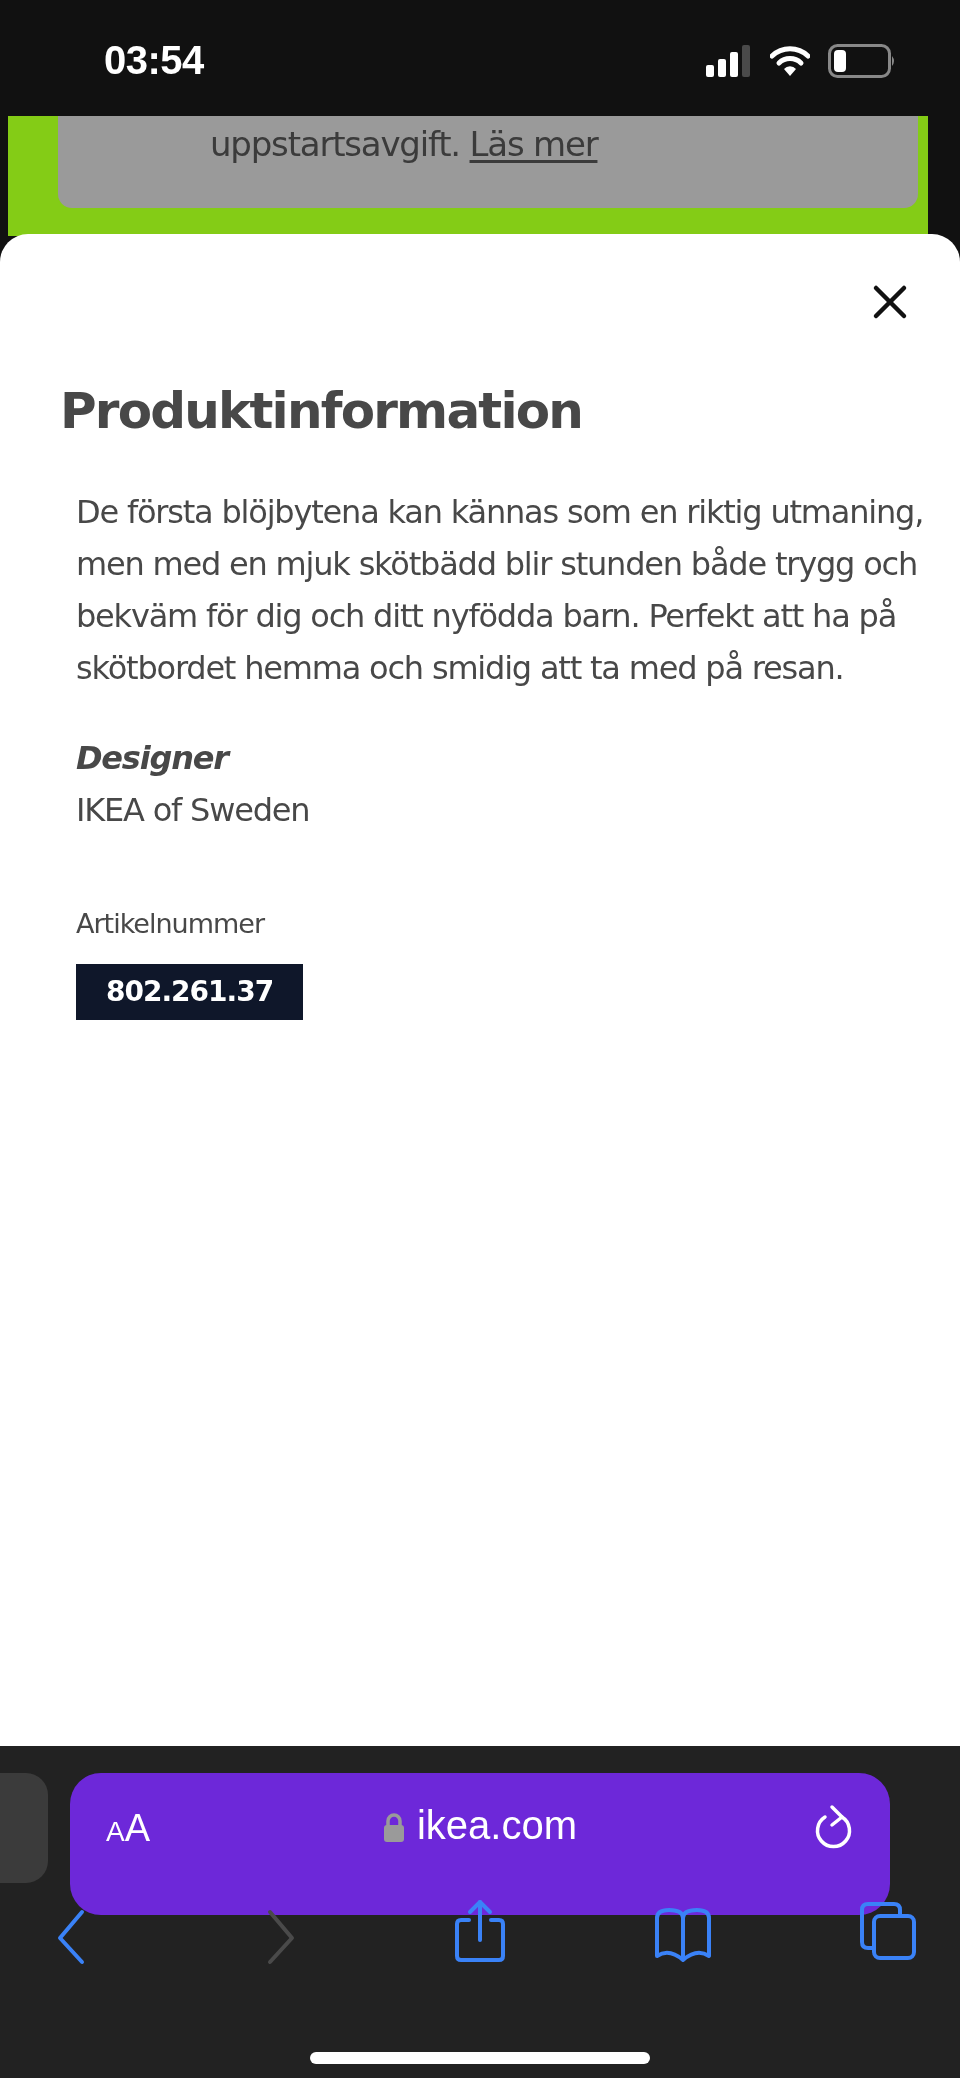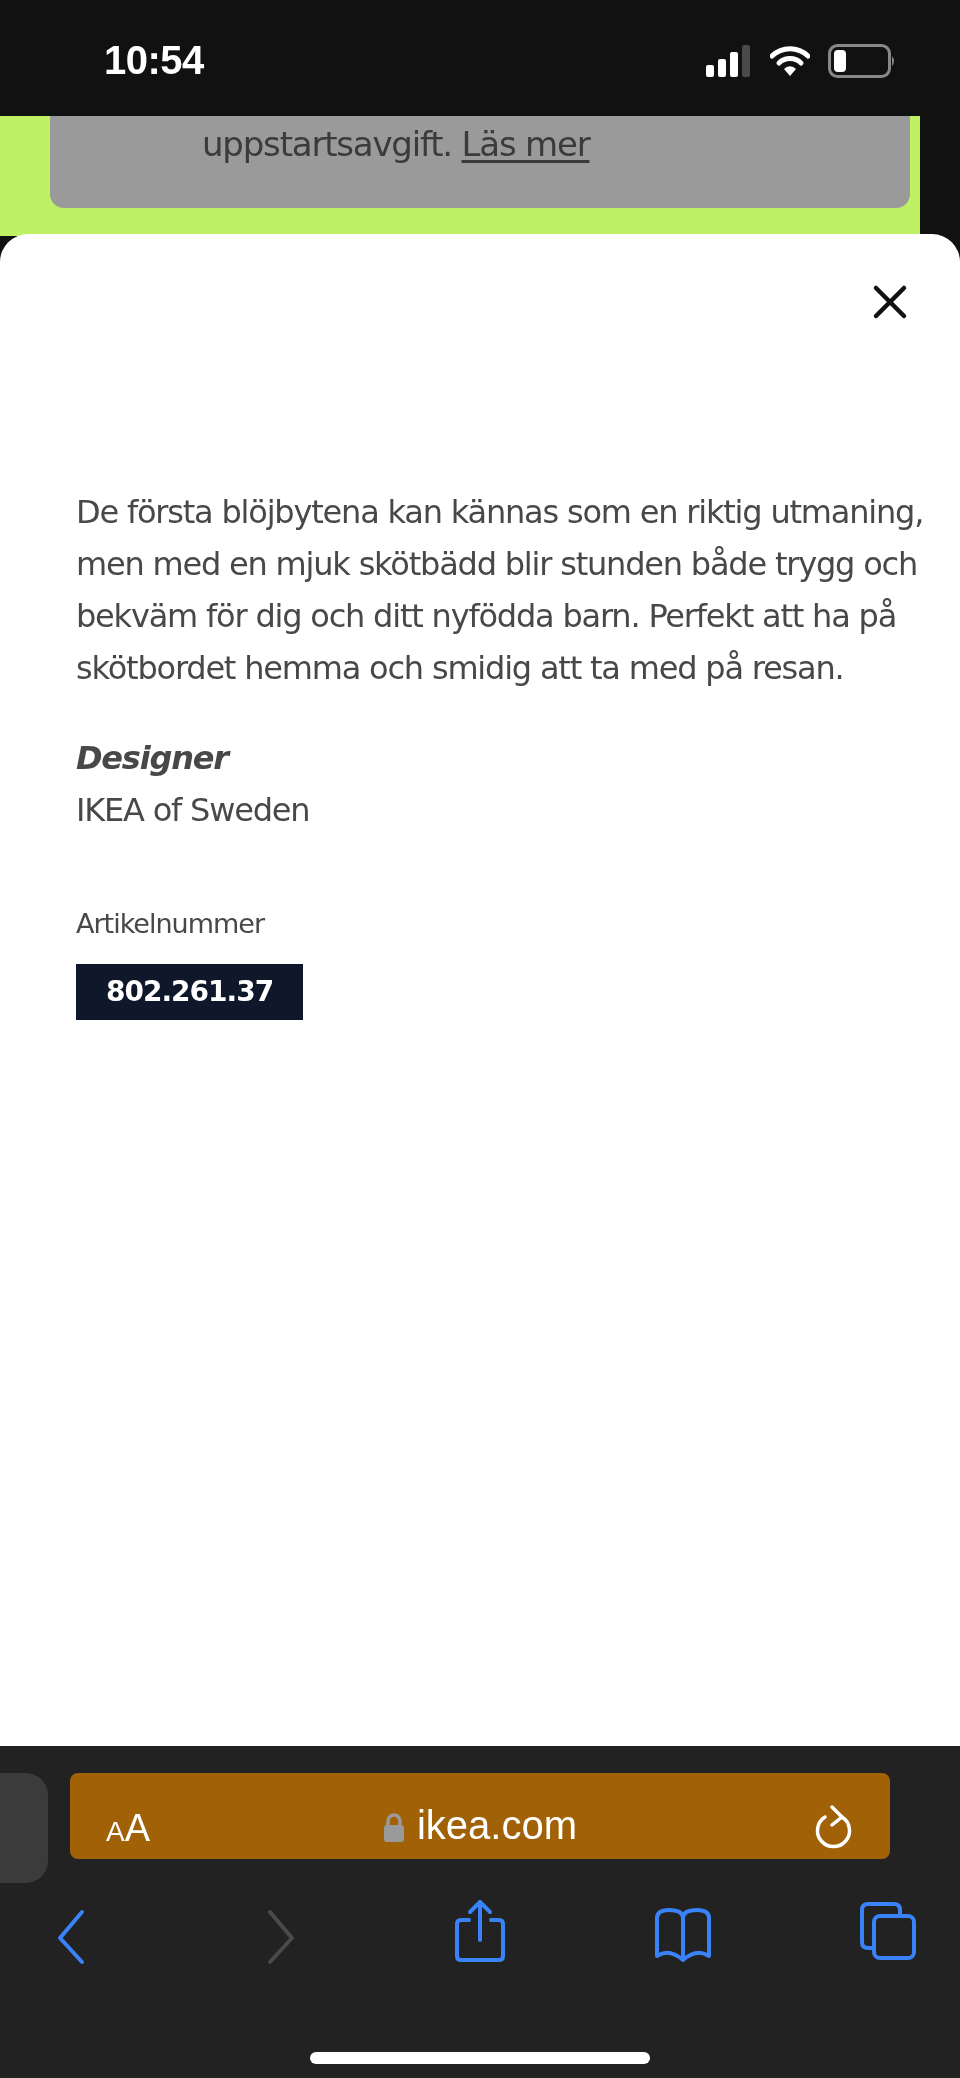--- a/index.html
+++ b/index.html
@@ -3,53 +3,53 @@
 <meta charset="utf-8">
 <style>
   * { box-sizing: border-box; margin: 0; padding: 0; }
   html, body { width: 960px; height: 2078px; overflow: hidden; background: #111; }
   body { font-family: "Liberation Sans", sans-serif; position: relative; }
 
   .status-bar { position: absolute; left: 0; top: 0; width: 960px; height: 116px; background: #111111; }
   .status-time { position: absolute; left: 104px; top: 38px; color: #fff; font-size: 40px; font-weight: bold; letter-spacing: -0.5px; font-family: "Liberation Sans", sans-serif; }
   .status-icons { position: absolute; right: 64px; top: 44px; display: flex; align-items: center; gap: 18px; }
 
-  .backdrop { position: absolute; left: 0; top: 116px; width: 920px; height: 120px; background: #bef264; }
+  .backdrop { position: absolute; left: 8px; top: 116px; width: 920px; height: 120px; background: #84cc16; }
   .backdrop-card { position: absolute; left: 50px; top: 0; width: 860px; height: 92px; background: #9a9a9a; border-radius: 0 0 14px 14px; }
   .backdrop-text { position: absolute; left: 202px; top: 8px; font-size: 34px; color: #3b3b3b; font-family: "DejaVu Sans", sans-serif; letter-spacing: -1.2px; }
   .backdrop-text .link { text-decoration: underline; text-underline-offset: 4px; }
 
   .sheet { position: absolute; left: 0; top: 234px; width: 960px; height: 1512px; background: #fff; border-radius: 28px 28px 0 0; }
   .close-btn { position: absolute; left: 870px; top: 48px; width: 40px; height: 40px; cursor: pointer; }
   .sheet-title { position: absolute; left: 60px; top: 148px; font-size: 50px; font-weight: bold; color: #484848; font-family: "DejaVu Sans", sans-serif; letter-spacing: -1.8px; }
   .sheet-body { position: absolute; left: 60px; top: 252px; width: 860px; color: #484848; font-family: "DejaVu Sans", sans-serif; font-size: 32px; line-height: 52px; letter-spacing: -1.2px; margin-left: 16px; }
   .sheet-body p { margin-bottom: 38px; }
   .designer-label { font-weight: bold; margin-top: 0; font-style: italic; }
   .designer-name { margin-bottom: 0 !important; }
   .article-label { font-size: 27px; margin-top: 70px; line-height: 36px; letter-spacing: -1px; }
   .article-badge { display: inline-block; margin-top: 22px; background: #0f172a; color: #fff; font-weight: bold; font-size: 28px; padding: 4px 30px; line-height: 48px; letter-spacing: -1px; }
 
   .browser-bar { position: absolute; left: 0; top: 1746px; width: 960px; height: 332px; background: #222222; }
   .prev-tab { position: absolute; left: -20px; top: 27px; width: 68px; height: 110px; background: #3b3b3b; border-radius: 22px; }
-  .url-bar { position: absolute; left: 70px; top: 27px; width: 820px; height: 86px; background: #a16207; border-radius: 8px; cursor: text; }
+  .url-bar { position: absolute; left: 70px; top: 27px; width: 820px; height: 142px; background: #6d28d9; border-radius: 31px; cursor: text; }
   .aa-btn { position: absolute; left: 36px; top: 34px; color: #fff; font-size: 38px; cursor: pointer; }
   .aa-btn .small { font-size: 28px; }
   .url-center { position: absolute; left: 0; right: 0; top: 30px; text-align: center; color: #fff; font-size: 40px; }
   .url-center .lock { display: inline-block; vertical-align: middle; margin-right: 12px; }
   .reload-btn { position: absolute; right: 34px; top: 30px; width: 44px; height: 52px; cursor: pointer; }
 
   .toolbar { position: absolute; left: 0; top: 160px; width: 960px; height: 90px; }
   .tb-btn { position: absolute; top: 0; cursor: pointer; }
   .home-indicator { position: absolute; left: 310px; top: 306px; width: 340px; height: 12px; background: #fff; border-radius: 6px; }
 </style>
 </head>
 <body>
 
 <div class="status-bar">
-  <div class="status-time">10:54</div>
+  <div class="status-time">03:54</div>
   <div class="status-icons">
     <svg width="46" height="32" viewBox="0 0 46 32">
       <rect x="0" y="20" width="8" height="12" rx="2" fill="#fff"></rect>
       <rect x="12" y="14" width="8" height="18" rx="2" fill="#fff"></rect>
       <rect x="24" y="7" width="8" height="25" rx="2" fill="#fff"></rect>
       <rect x="36" y="0" width="8" height="32" rx="2" fill="#4a4a4a"></rect>
     </svg>
     <svg width="40" height="32" viewBox="0 0 40 32">
       <path d="M2 11 A26 26 0 0 1 38 11" stroke="#fff" stroke-width="5" fill="none" stroke-linecap="round"></path>
       <path d="M9 18 A16 16 0 0 1 31 18" stroke="#fff" stroke-width="5" fill="none" stroke-linecap="round"></path>
@@ -72,20 +72,21 @@
   </div>
 </div>
 
 <div class="sheet">
   <div class="close-btn">
     <svg width="40" height="40" viewBox="0 0 40 40">
       <line x1="6" y1="6" x2="34" y2="34" stroke="#111" stroke-width="4.5" stroke-linecap="round"></line>
       <line x1="34" y1="6" x2="6" y2="34" stroke="#111" stroke-width="4.5" stroke-linecap="round"></line>
     </svg>
   </div>
+  <h1 class="sheet-title">Produktinformation</h1>
   <div class="sheet-body">
     <p>De första blöjbytena kan kännas som en riktig utmaning, men med en mjuk skötbädd blir stunden både trygg och bekväm för dig och ditt nyfödda barn. Perfekt att ha på skötbordet hemma och smidig att ta med på resan.</p>
     <div class="designer-label">Designer</div>
     <p class="designer-name">IKEA of Sweden</p>
     <div class="article-label">Artikelnummer</div>
     <div class="article-badge">802.261.37</div>
   </div>
 </div>
 
 <div class="browser-bar">

